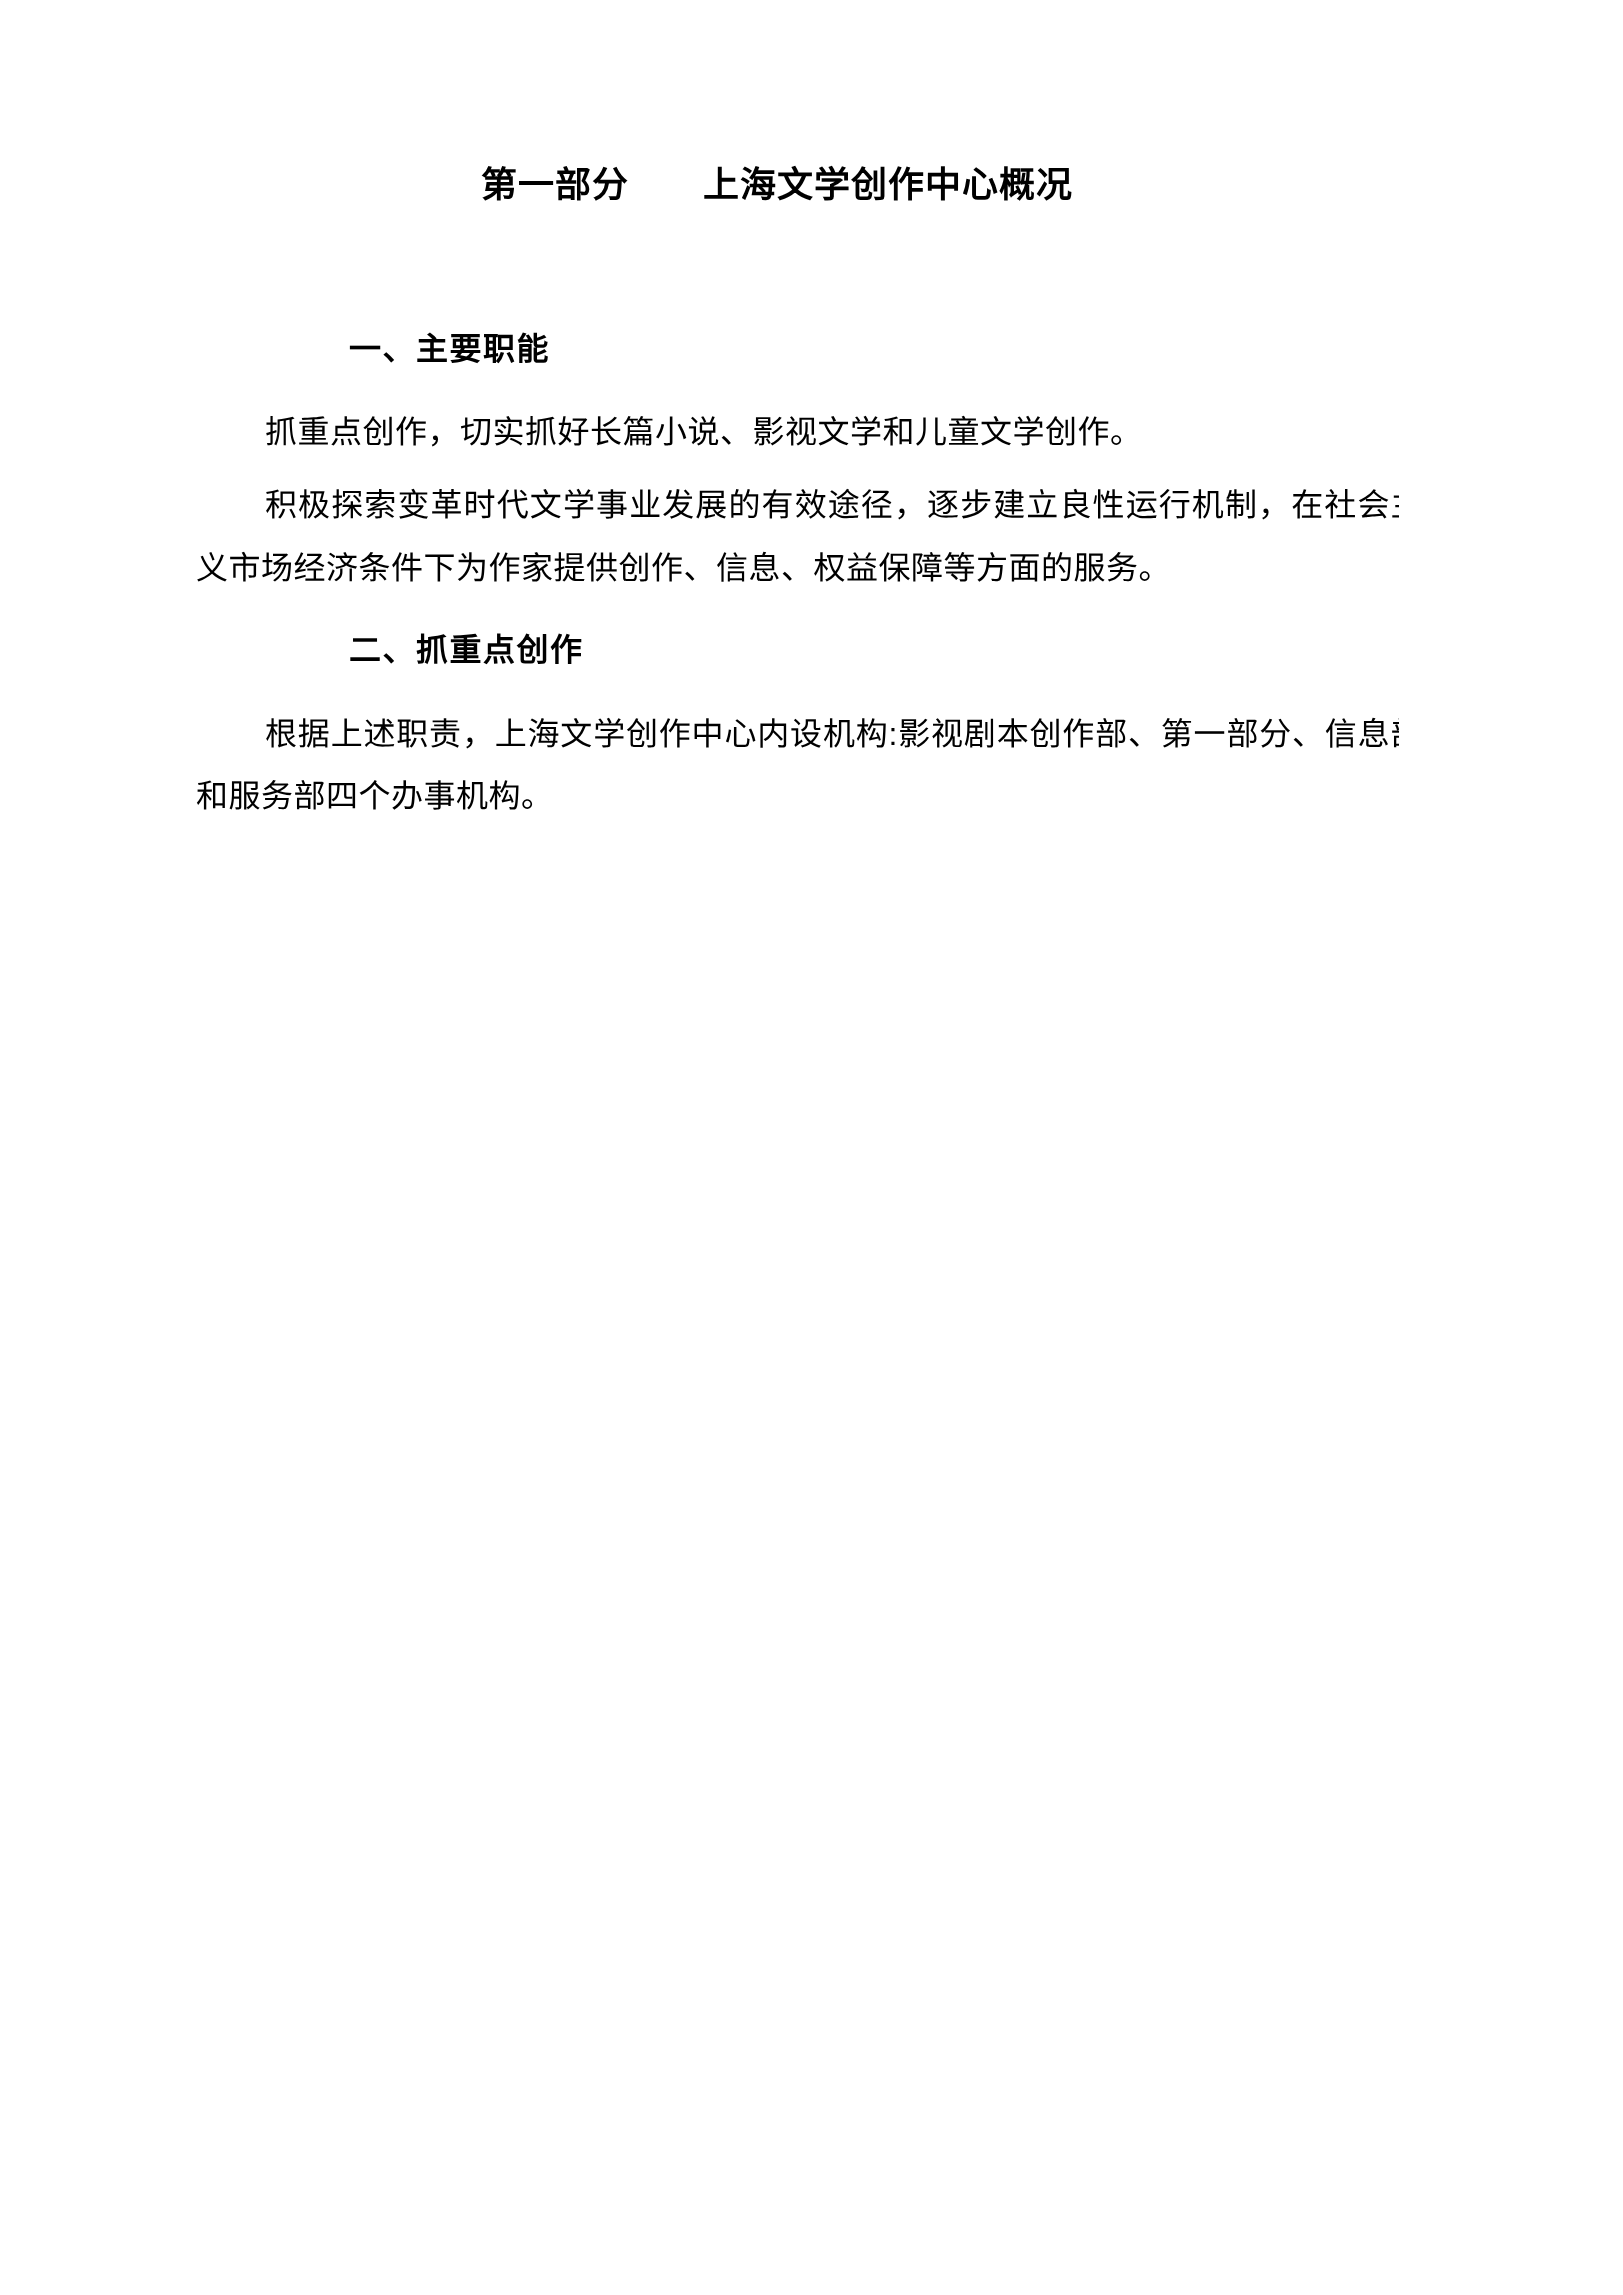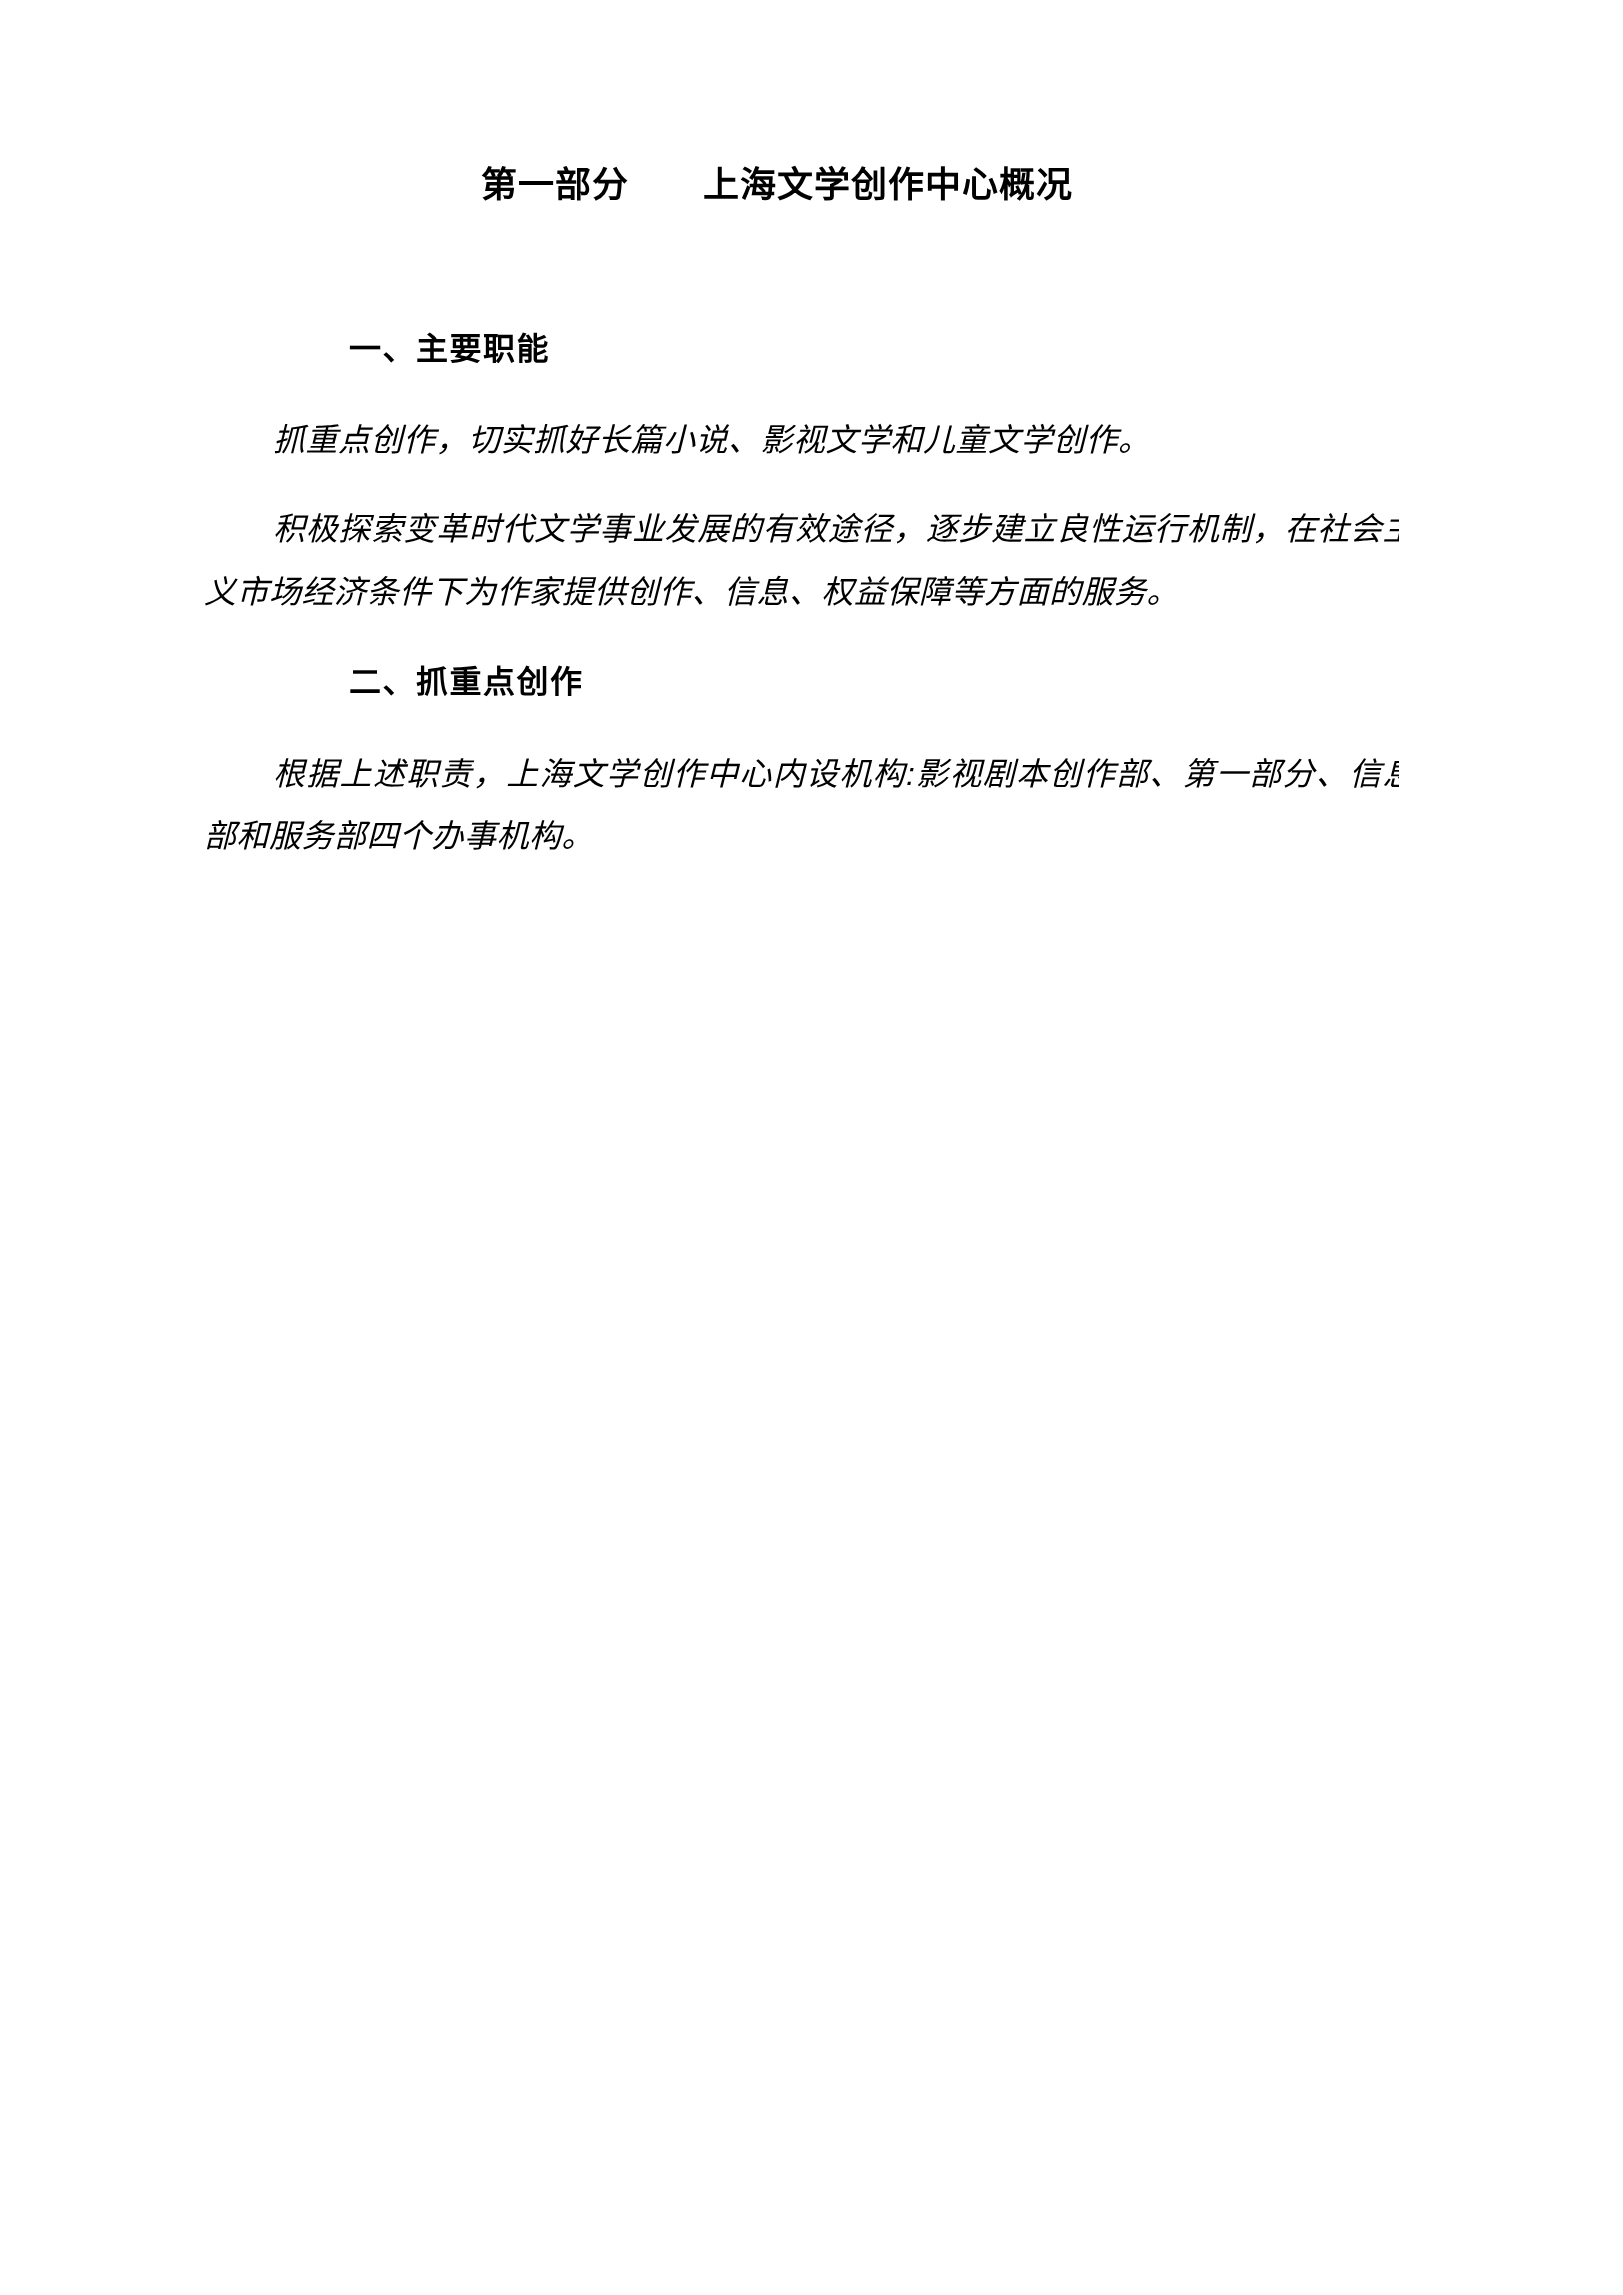--- a/index.html
+++ b/index.html
@@ -41,26 +41,25 @@
     font-weight: bold;
     font-size: 32px;
     line-height: 1.4;
     margin: 16px;
     padding-left: 137px;
     letter-spacing: 1.5px;
   }
   .para {
     font-size: 32px;
     line-height: 1.95;
-    margin: 8px;
+    margin: 0;
     text-indent: 69px;
     text-align: justify;
     text-justify: inter-ideograph;
     letter-spacing: 0.5px;
-    font-style: italic;
   }
   .gap-title-to-h1 { height: 102px; }
   .gap-h1-to-p     { height: 13.7px; }
   .gap-p-to-p      { height: 10.8px; }
   .gap-p-to-h2     { height: 12.8px; }
   .gap-h2-to-p     { height: 13.7px; }
 </style>
 </head>
 <body>
 

